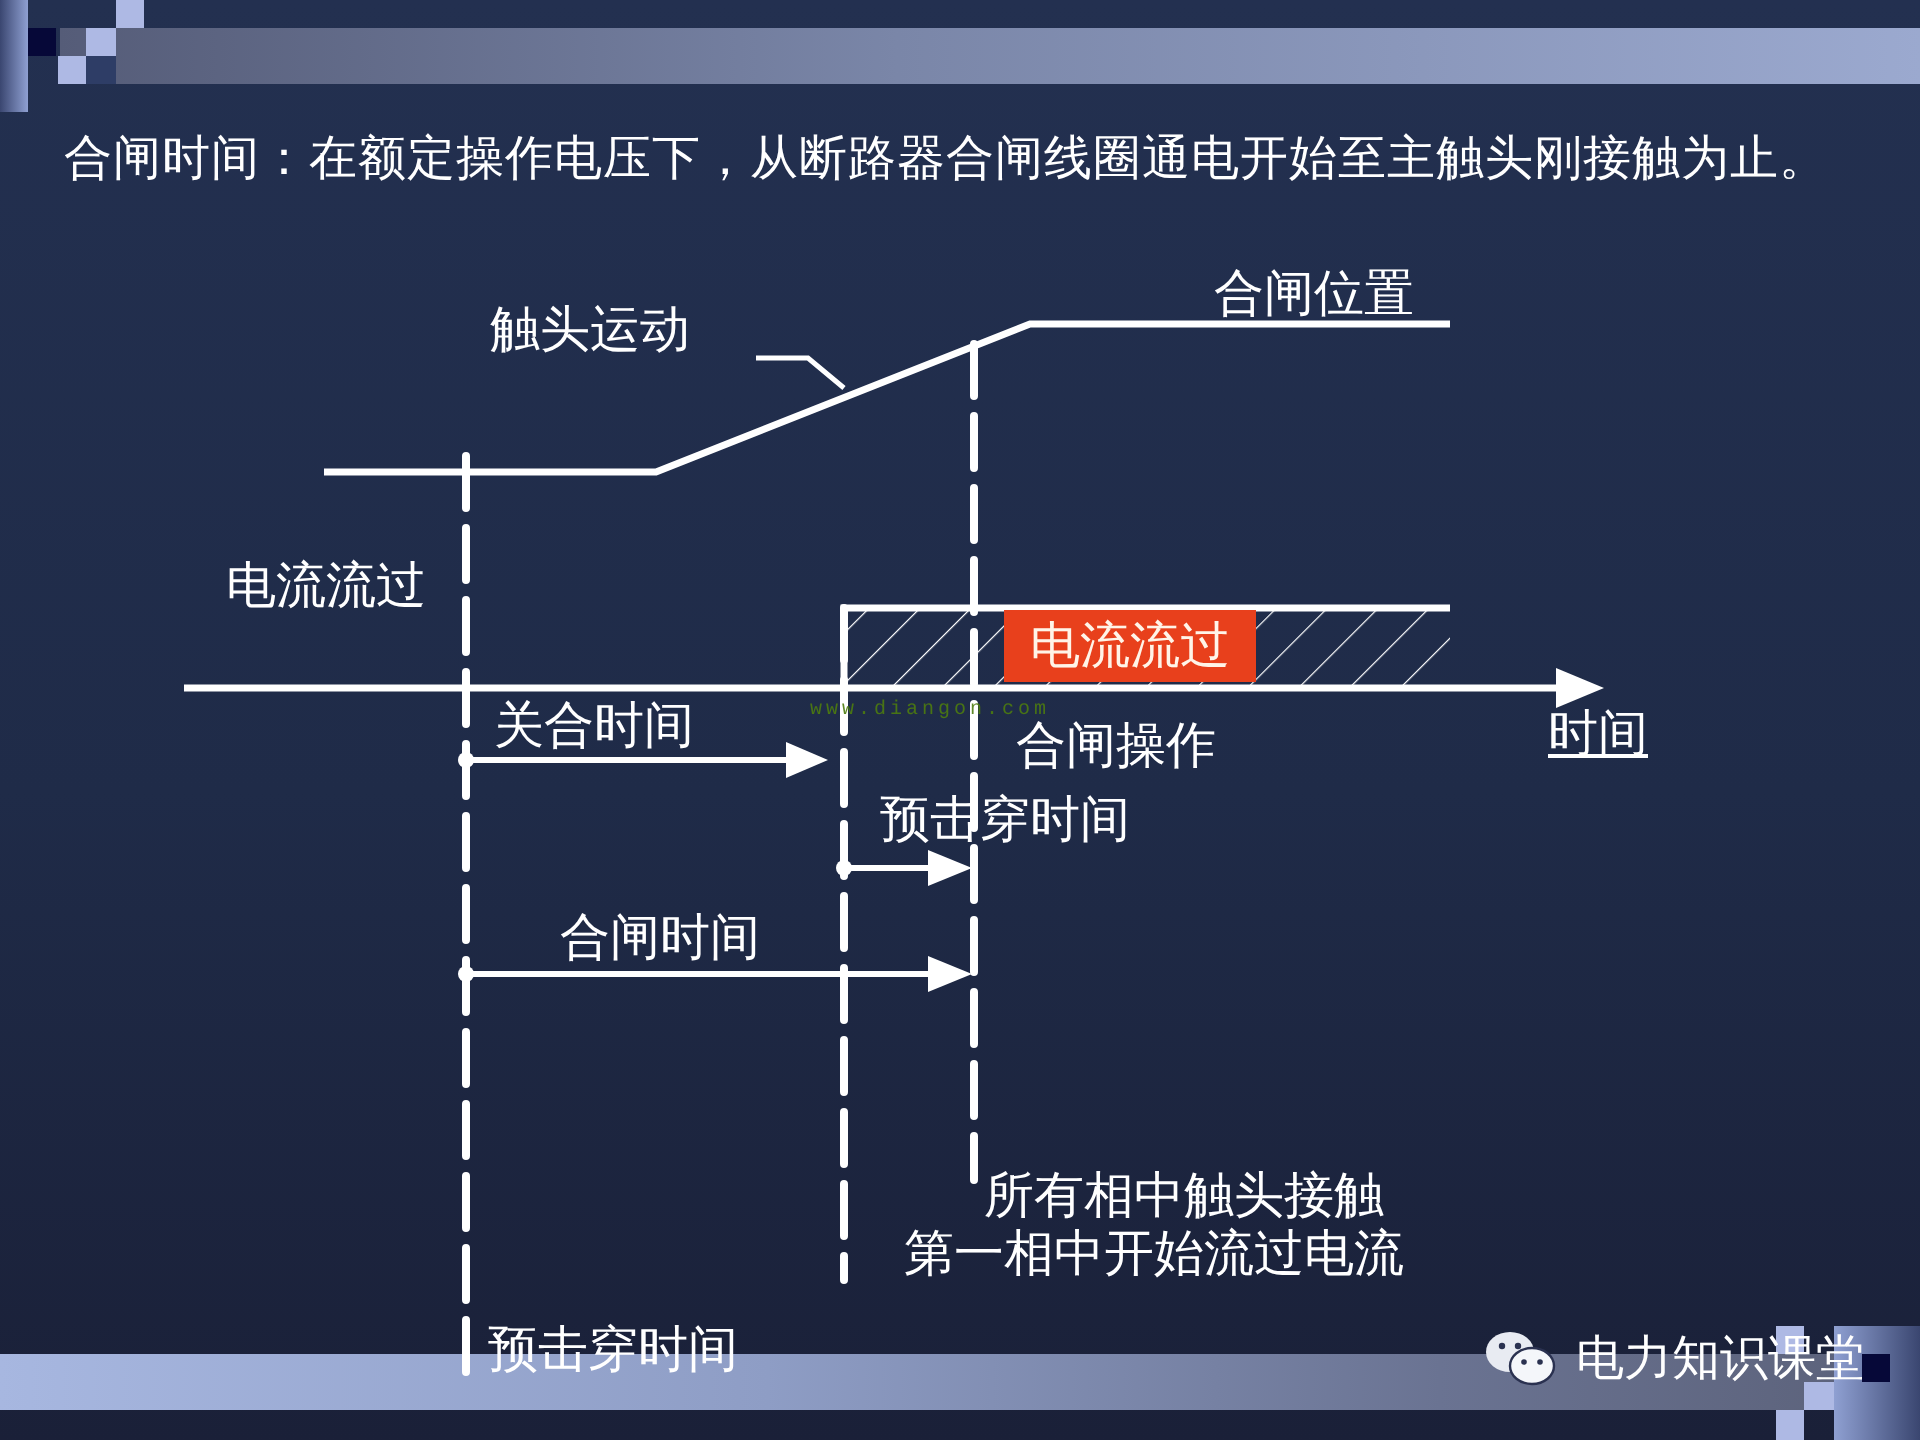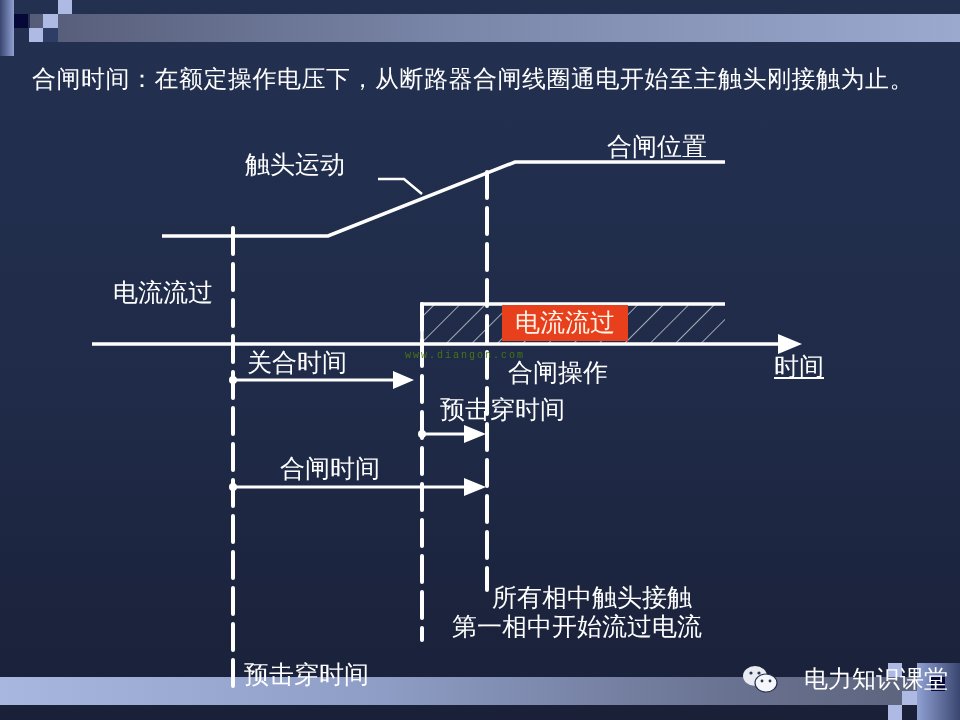--- a/index.html
+++ b/index.html
@@ -24,21 +24,21 @@
   }
   .lbl { position: absolute; font-size: 25px; color: #ffffff; white-space: nowrap; line-height: 30px; }
   .current-badge {
     position: absolute; left: 502px; top: 305px; width: 126px; height: 36px;
     background: #e8401c; color: #fff4e8; font-size: 25px; line-height: 36px; text-align: center;
   }
   .watermark {
     position: absolute; left: 405px; top: 350px; font-family: Liberation Mono, monospace;
     font-size: 10px; color: #4d7c0f; letter-spacing: 2px; opacity: 0.9;
   }
-  .brand { position: absolute; left: 740px; top: 663px; height: 32px; display: flex; align-items: center; gap: 16px; }
+  .brand { position: absolute; left: 740px; top: 663px; height: 32px; display: flex; align-items: center; }
   .brand-text { font-size: 24px; color: #ffffff; margin-left: 8px; }
   svg.diagram { position: absolute; left: 0; top: 0; }
 </style>
 </head>
 <body>
 
 <div class="topband"></div>
 <div class="sq" style="left:0;top:0;width:14px;height:56px;background:linear-gradient(90deg,#3a4670,#8fa0d2);"></div>
 <div class="sq" style="left:14px;top:14px;width:14px;height:14px;background:#060838;"></div>
 <div class="sq" style="left:43px;top:14px;width:15px;height:14px;background:#aeb9e4;"></div>

